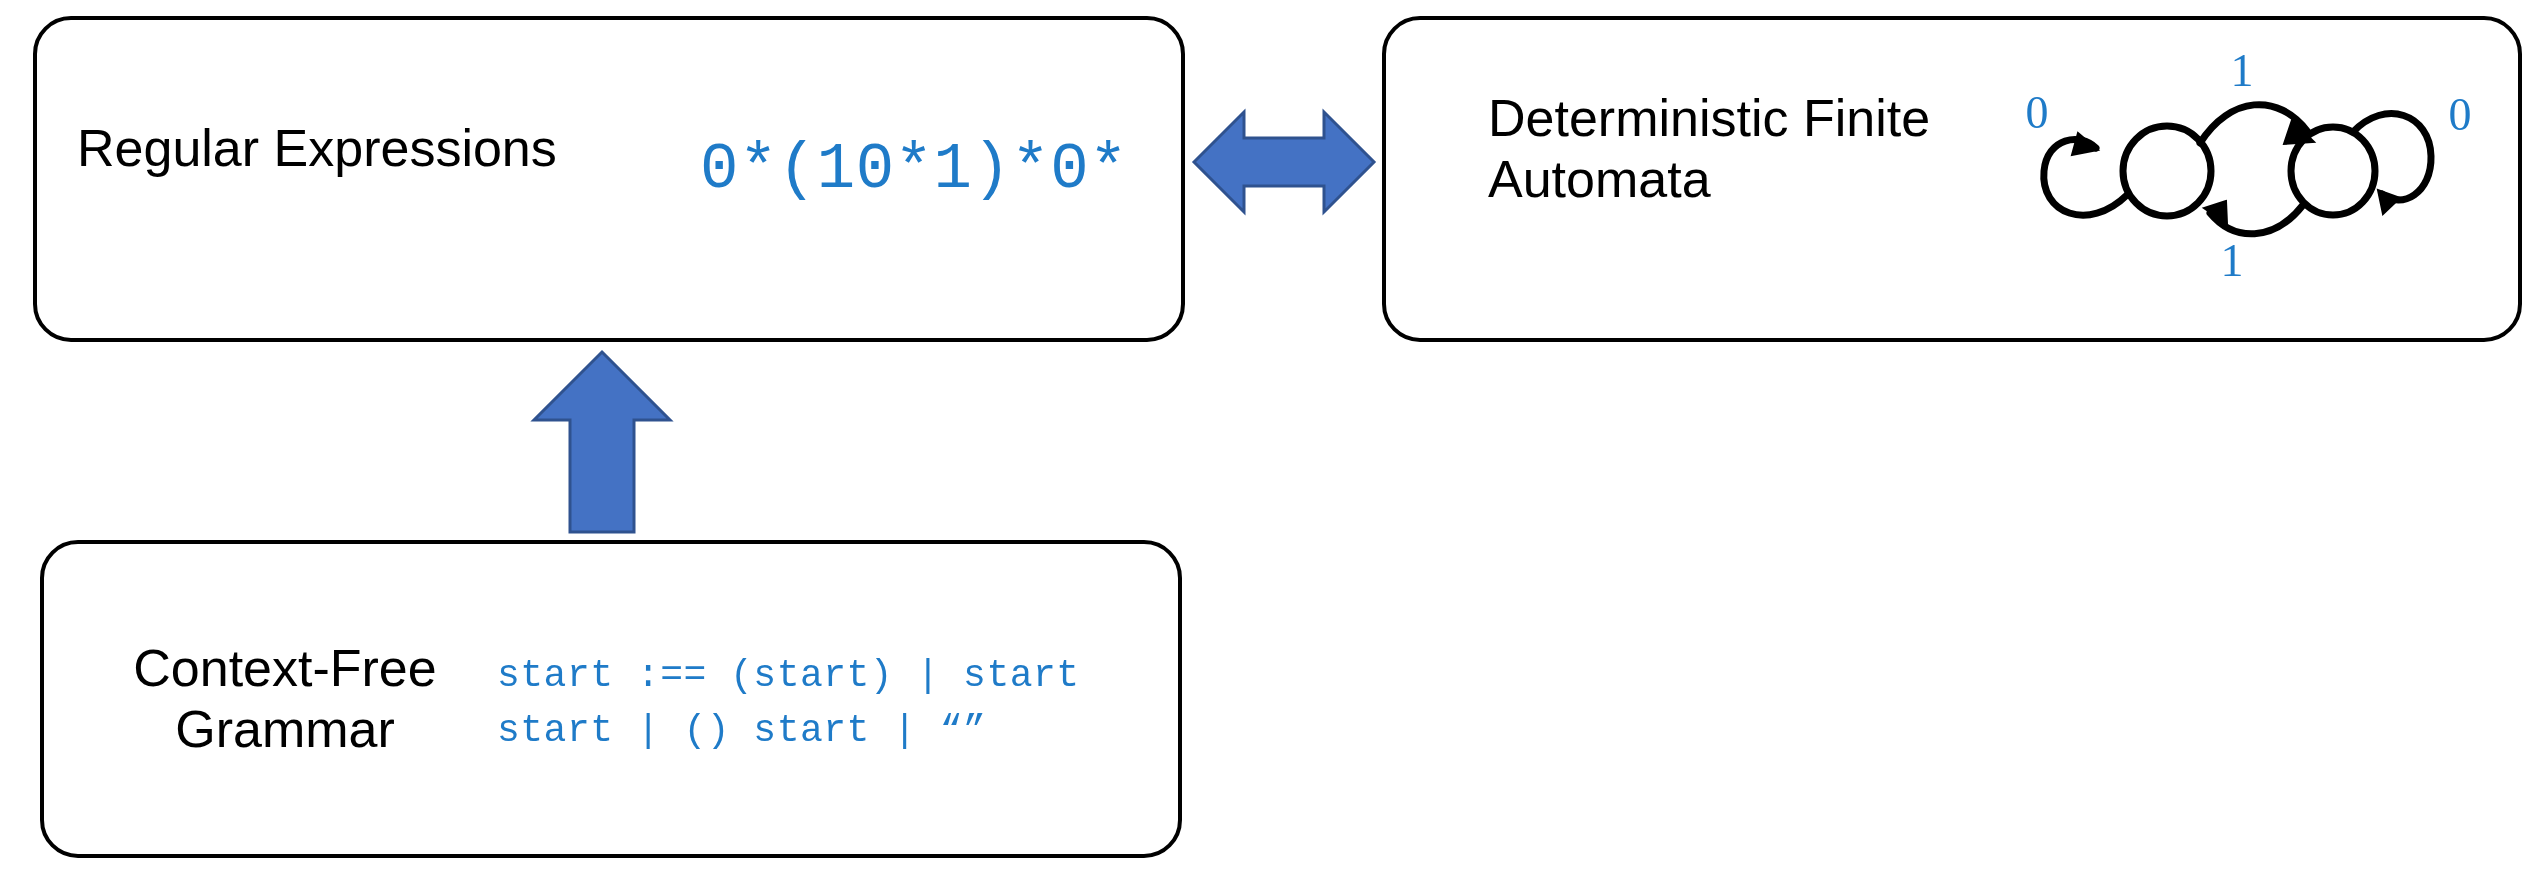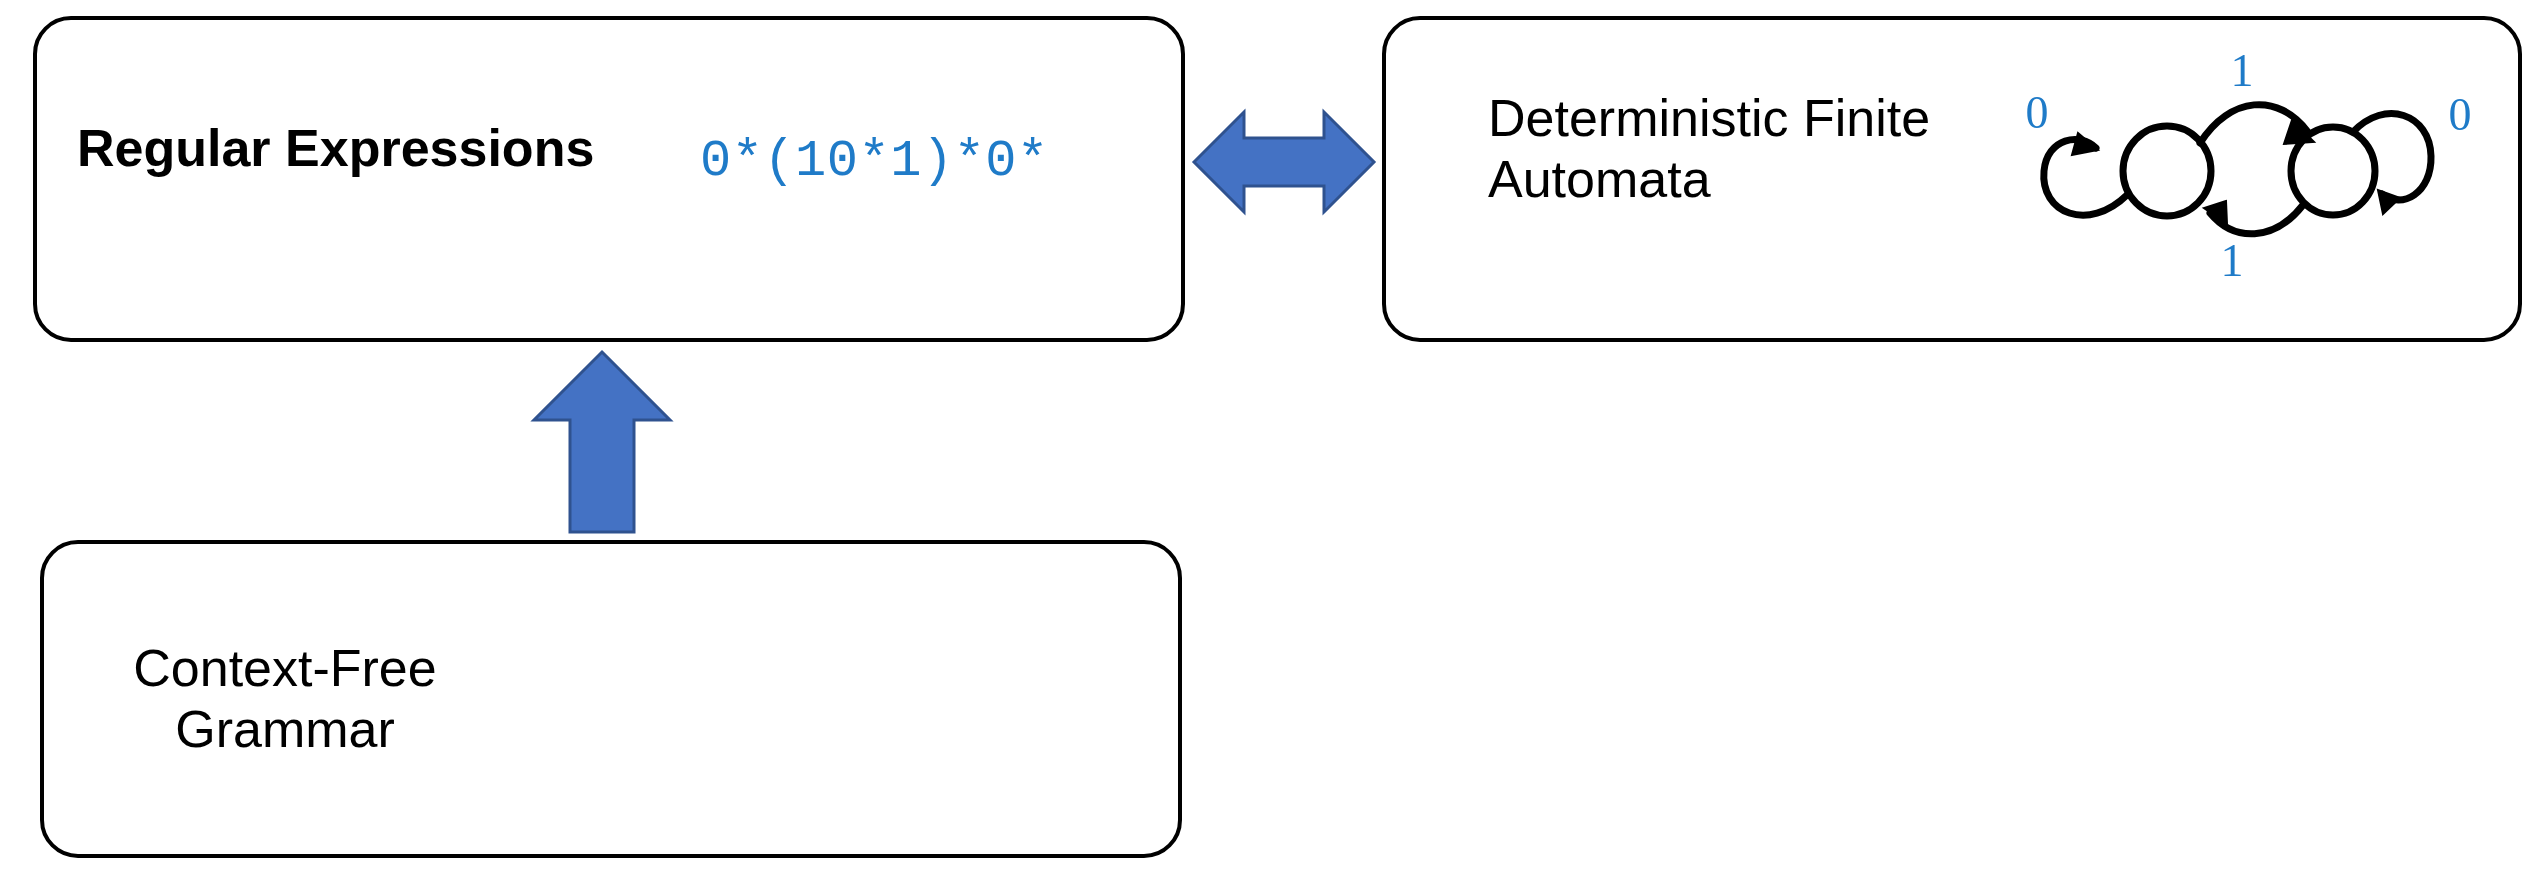--- a/index.html
+++ b/index.html
@@ -69,27 +69,26 @@
     font-weight: 400;
     line-height: 1.45;
     white-space: pre-line;
     letter-spacing: 0.5px;
   }
 
   #label-regex {
     left: 77px;
     top: 118px;
     font-size: 52px;
-    font-weight: bold;
   }
 
   #code-regex {
     left: 700px;
     top: 124px;
-    font-size: 52px;
+    font-size: 64px;
   }
 
   #label-dfa {
     left: 1488px;
     top: 88px;
     font-size: 52px;
     width: 520px;
   }
 
   #label-cfg {
@@ -183,20 +182,22 @@
     <text class="dfa-sym" x="212" y="248" text-anchor="middle">1</text>
 
     <text class="dfa-sym" x="440" y="102" text-anchor="middle">0</text>
   </svg>
 
   <div class="concept-box" id="box-cfg"></div>
 
   <div class="concept-label" id="label-cfg">Context-Free
 Grammar</div>
 
+  <div class="code-text" id="code-cfg">start :== (start) | start
+start | () start | “”</div>
 
   <svg class="arrow-svg" id="arrow-bidirectional" viewBox="0 0 184 132">
     <polygon points="2,66 52,16 52,42 132,42 132,16 182,66 132,116 132,90 52,90 52,116" fill="#4472C4" stroke="#2F528F" stroke-width="3" stroke-linejoin="miter"></polygon>
   </svg>
 
   <svg class="arrow-svg" id="arrow-up" viewBox="0 0 144 188">
     <polygon points="72,4 140,72 104,72 104,184 40,184 40,72 4,72" fill="#4472C4" stroke="#2F528F" stroke-width="3" stroke-linejoin="miter"></polygon>
   </svg>
 
 </div>

